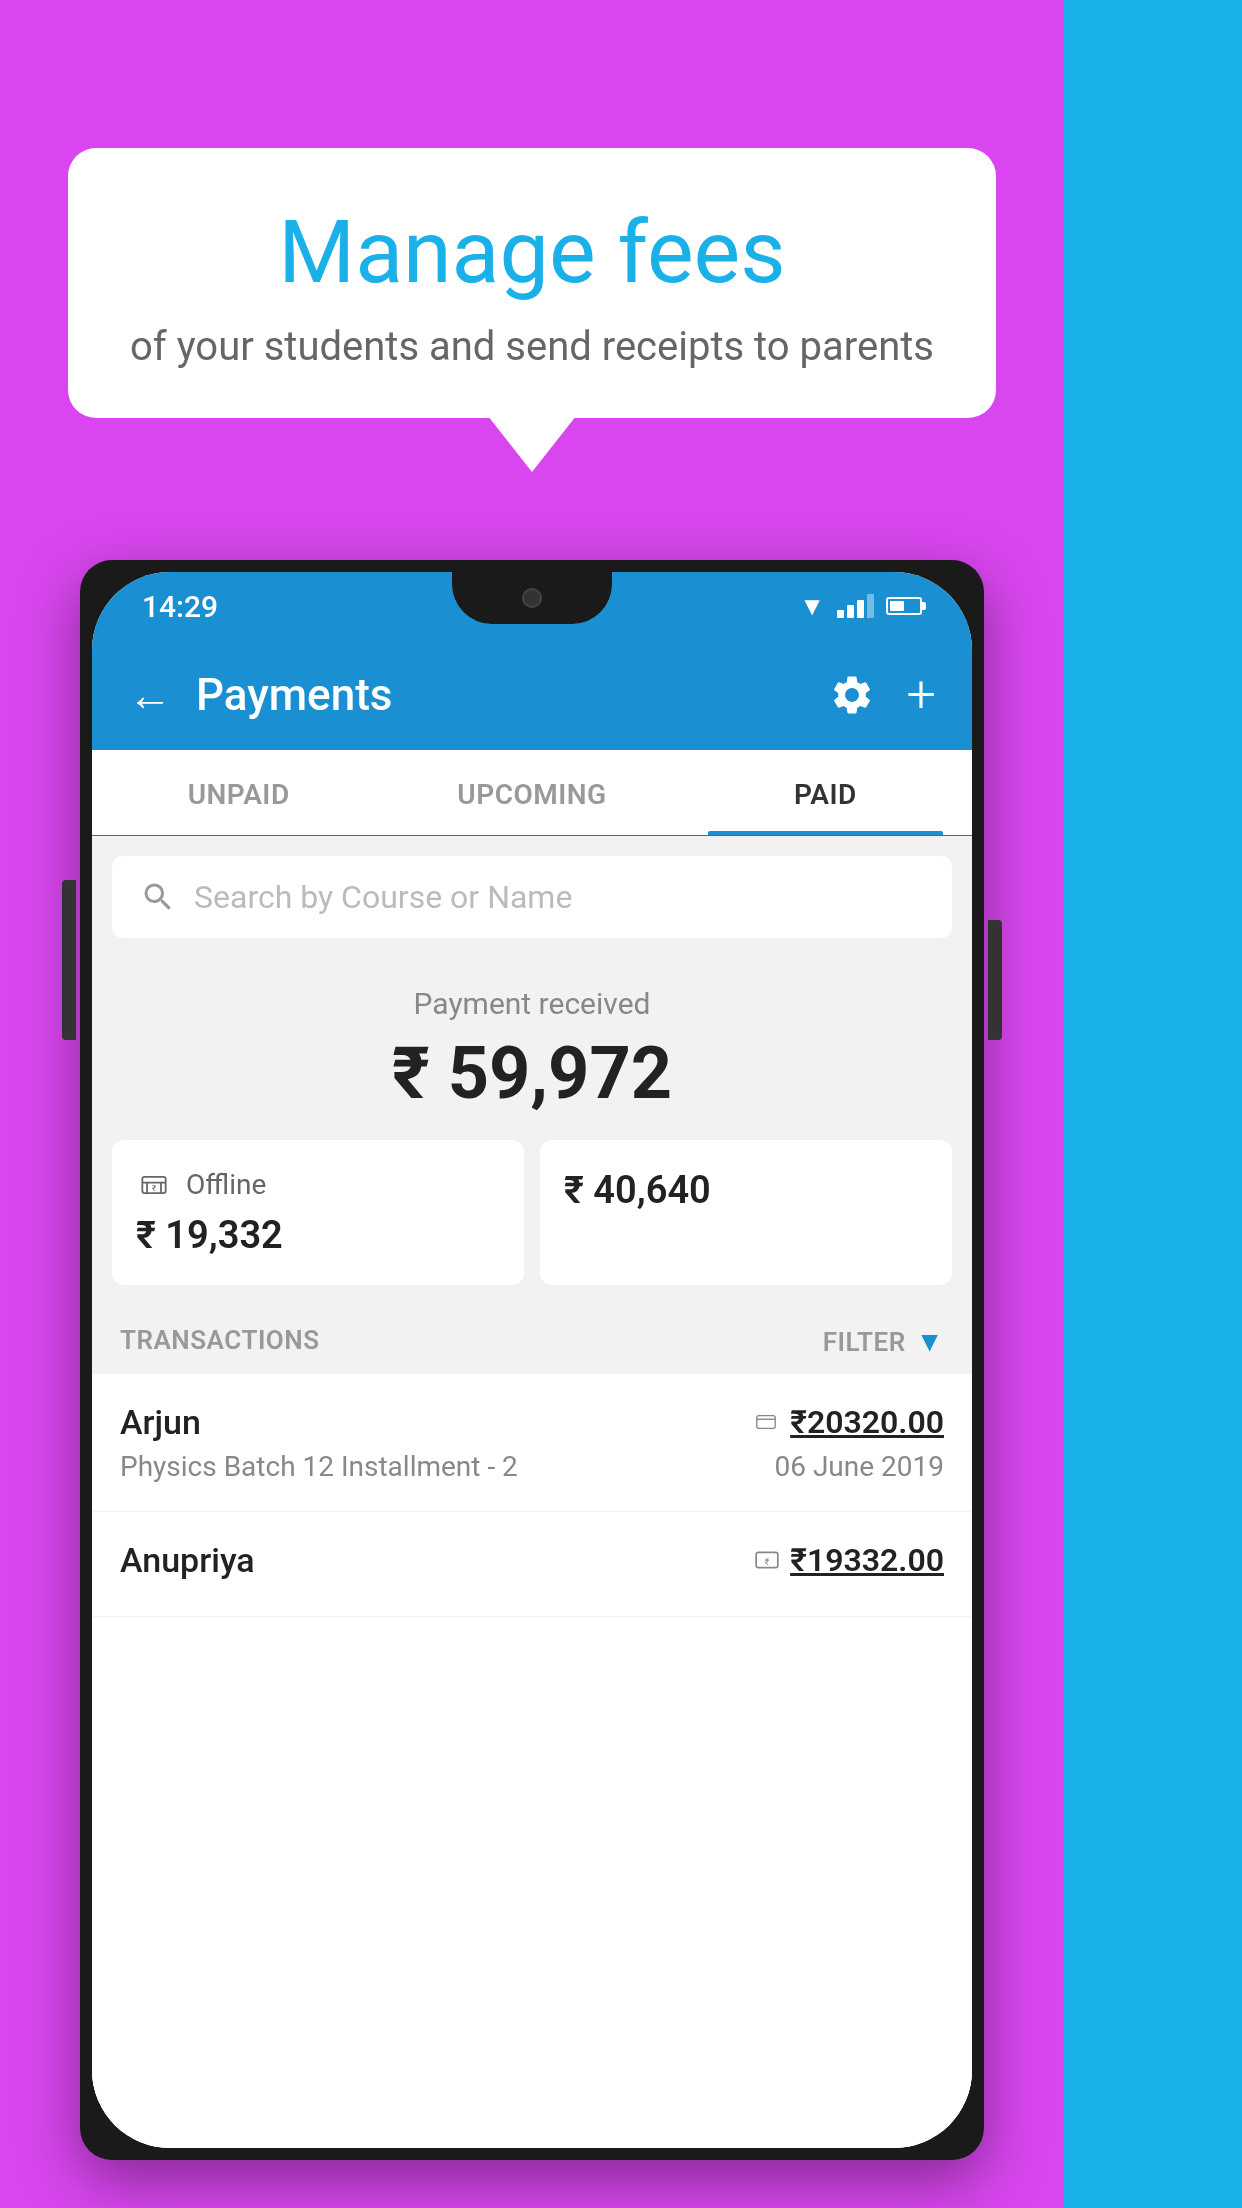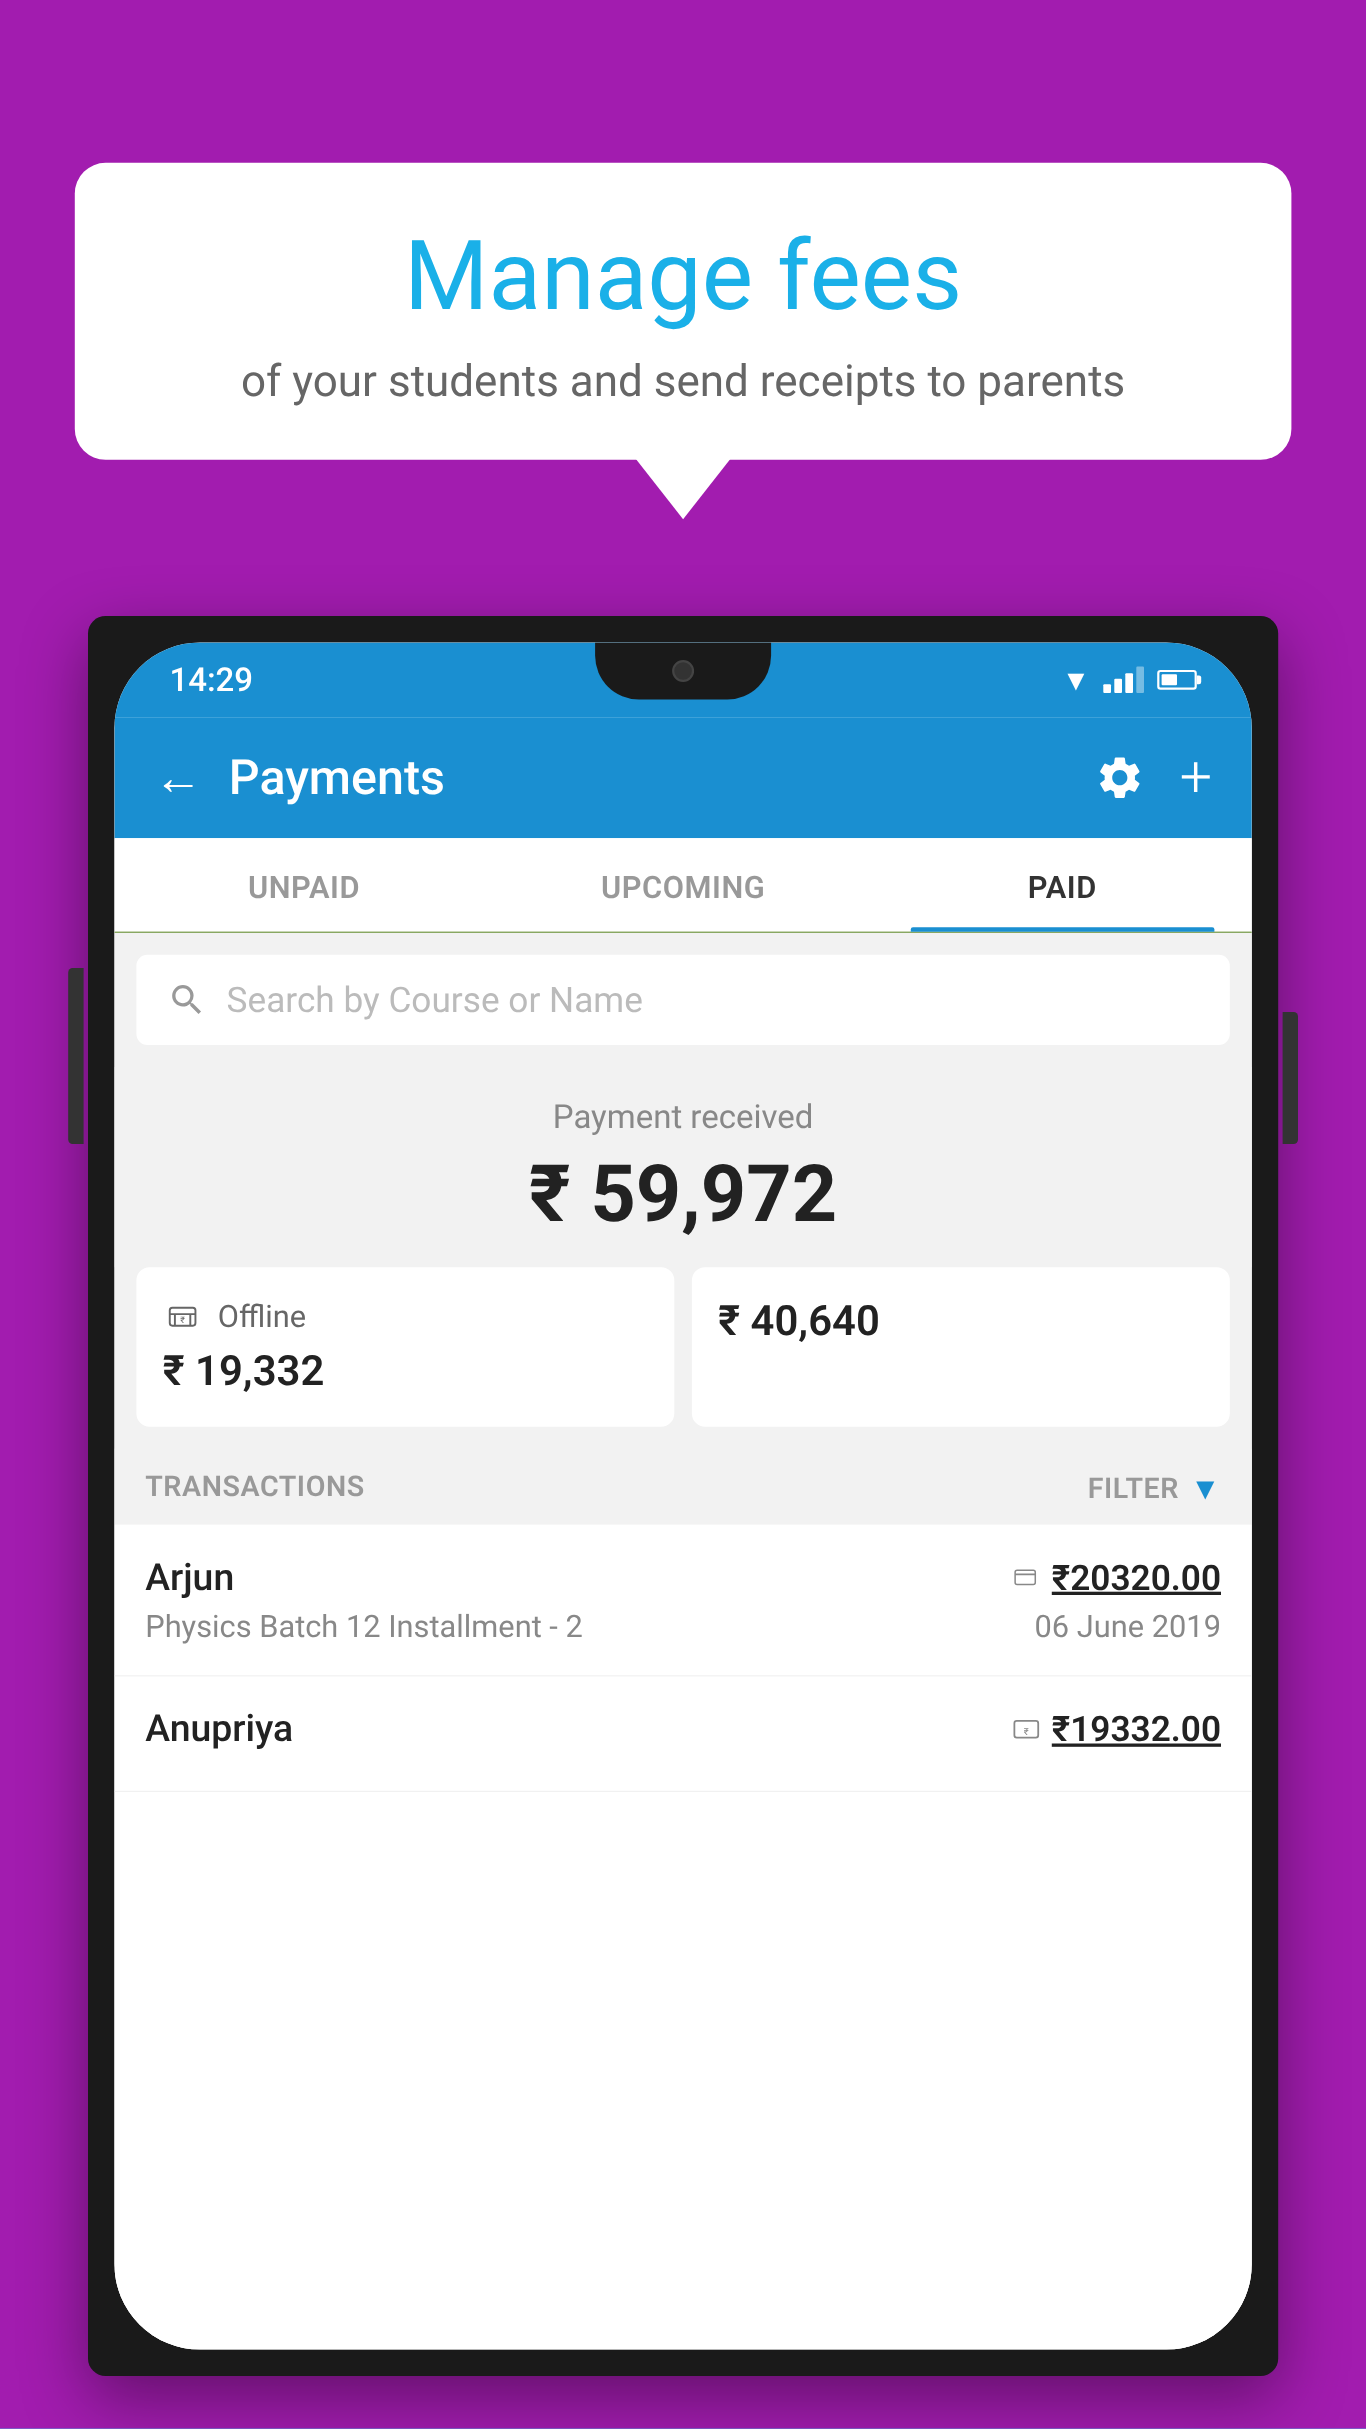--- a/index.html
+++ b/index.html
@@ -60,22 +60,22 @@
       top: 560px;
       left: 80px;
       right: 80px;
       height: 1600px;
     }
 
     .phone {
       width: 100%;
       height: 100%;
       background: #1a1a1a;
-      border-radius: 16px;
-      padding: 24px;
+      border-radius: 32px;
+      padding: 12px;
       position: relative;
       box-shadow: 0 20px 60px rgba(0,0,0,0.4);
     }
 
     
     .phone::before {
       content: '';
       position: absolute;
       left: -18px;
       top: 320px;
@@ -457,21 +457,21 @@
     }
 
     .transaction-date {
       font-size: 28px;
       color: #888;
     }
   </style>
 </head>
 <body>
 
-<div style="width:1242px;height:2208px;background:#a21caf;position:relative;">
+<div style="width:1064px;height:2208px;background:#d946ef;position:relative;">
 
   <div class="speech-bubble-wrapper">
     <div class="speech-bubble">
       <div class="speech-bubble-title">Manage fees</div>
       <div class="speech-bubble-subtitle">of your students and send receipts to parents</div>
     </div>
     <div class="speech-bubble-arrow"></div>
   </div>
 
   <div class="phone-wrapper">

